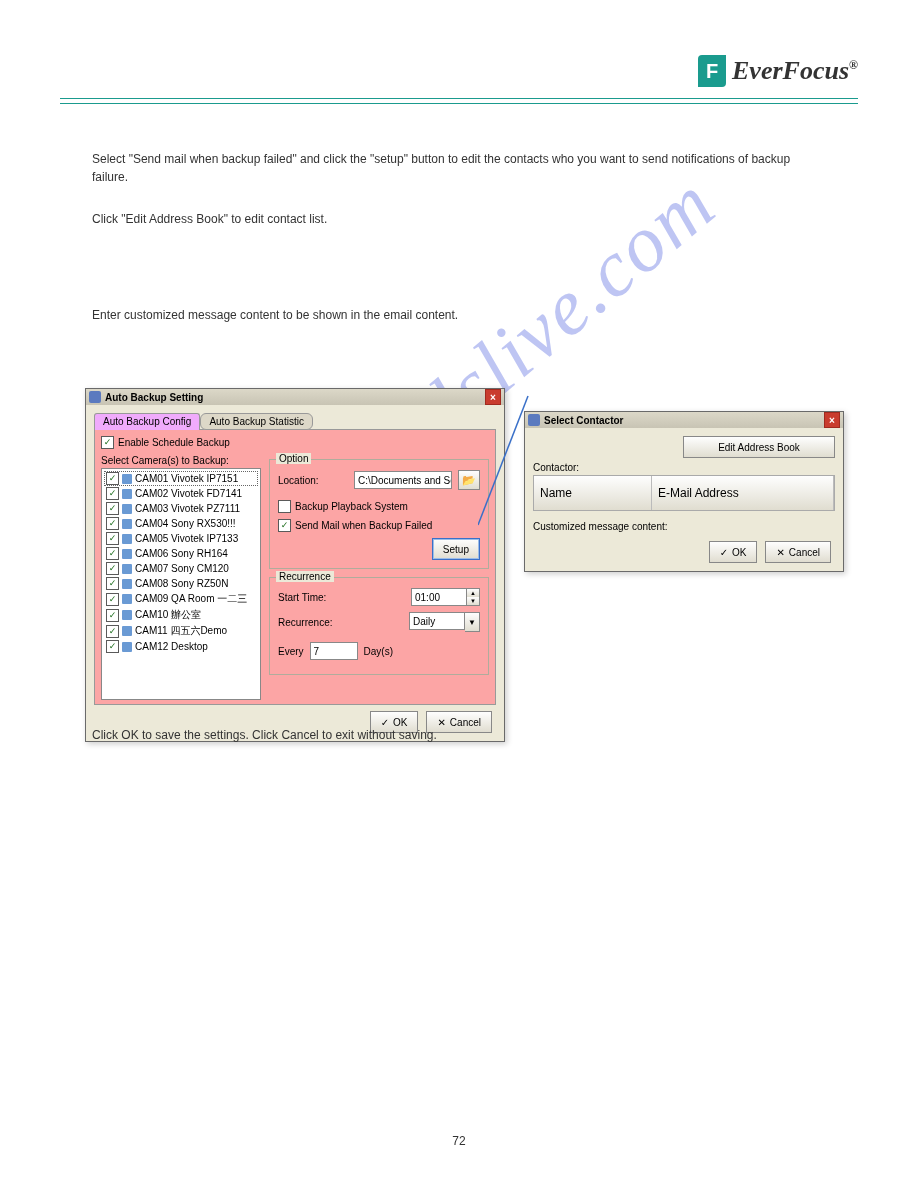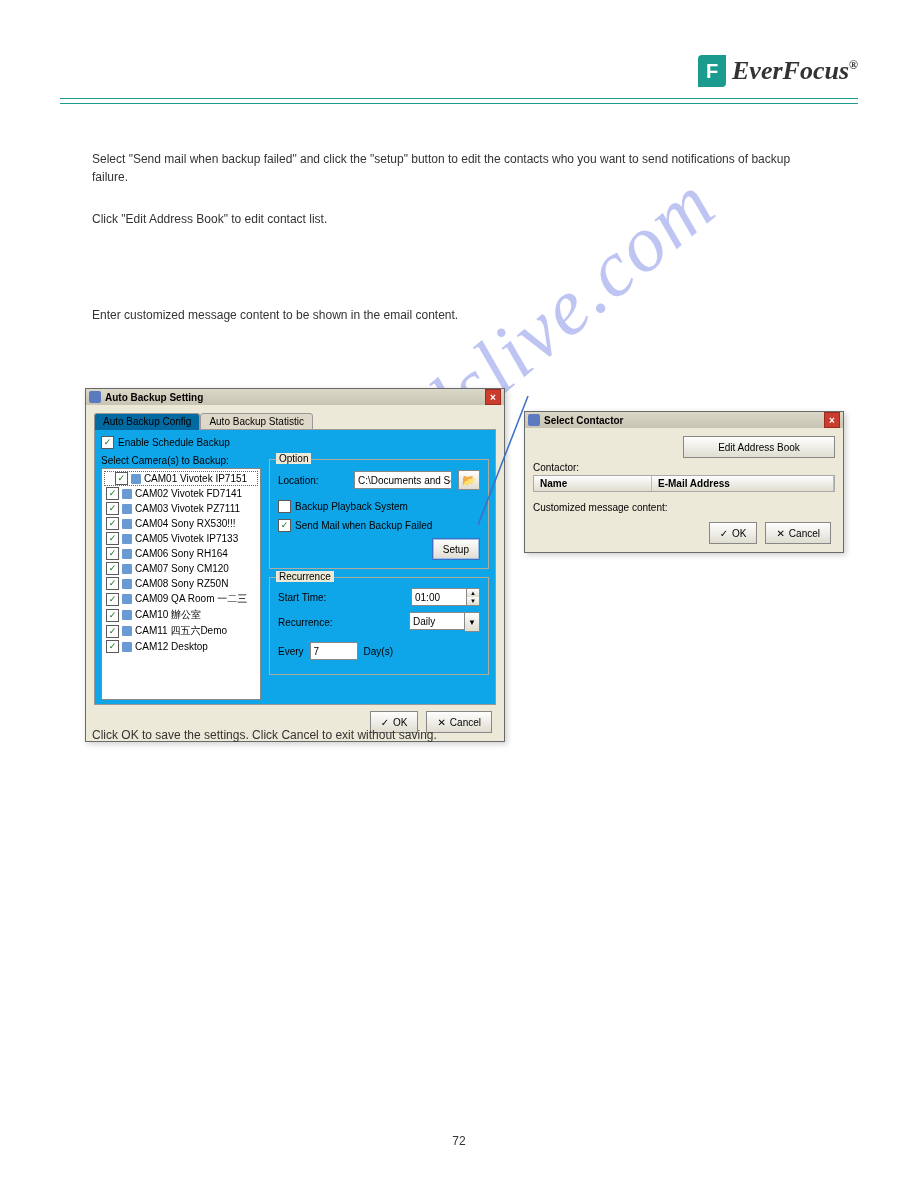--- a/index.html
+++ b/index.html
@@ -126,32 +126,33 @@
   }
   .tabrow {
     display: flex;
     gap: 0;
     margin-bottom: -1px;
   }
   .tab {
     padding: 2px 8px;
     border: 1px solid #999;
     border-bottom: none;
-    background: #0369a1;
+    background: #f0abfc;
     font-size: 10px;
     border-radius: 3px 3px 0 0;
   }
   .tab.inactive {
     background: #ddd8c8;
     border-bottom: 1px solid #999;
+    border-radius: 6px;
   }
   .panel {
     border: 1px solid #999;
     padding: 6px;
-    background: #0ea5e9;
+    background: #fca5a5;
   }
   .checkbox-row {
     display: flex;
     align-items: center;
     gap: 4px;
     margin-bottom: 6px;
     font-size: 10px;
   }
   .cb {
     width: 11px;
@@ -187,21 +188,20 @@
   }
   .cam-icon {
     width: 10px;
     height: 10px;
     background: #6a9ad4;
     border-radius: 1px;
   }
   .camrow.dotted {
     outline: 1px dotted #666;
     outline-offset: -1px;
-    justify-content: center;
   }
   .groupbox {
     border: 1px solid #b0ac9c;
     padding: 10px 8px 8px 8px;
     margin-bottom: 8px;
     position: relative;
   }
   .grouptitle {
     position: absolute;
     top: -7px;
@@ -293,24 +293,23 @@
     padding: 6px 4px 0 0;
   }
 
   
   .tbl-head {
     display: flex;
     background: linear-gradient(to bottom,#fefefe,#e0ddd0);
     border: 1px solid #aaa;
   }
   .tbl-head div {
-    padding: 2px 6px;
-    font-size: 10px;
+    padding: 10px 6px;
+    font-size: 12px;
     border-right: 1px solid #bbb;
-    font-weight: bold;
   }
   .tbl-body {
     border: 1px solid #aaa;
     border-top: none;
     background: #fff;
     min-height: 50px;
   }
   .tbl-row {
     display: flex;
     padding: 1px 4px;

